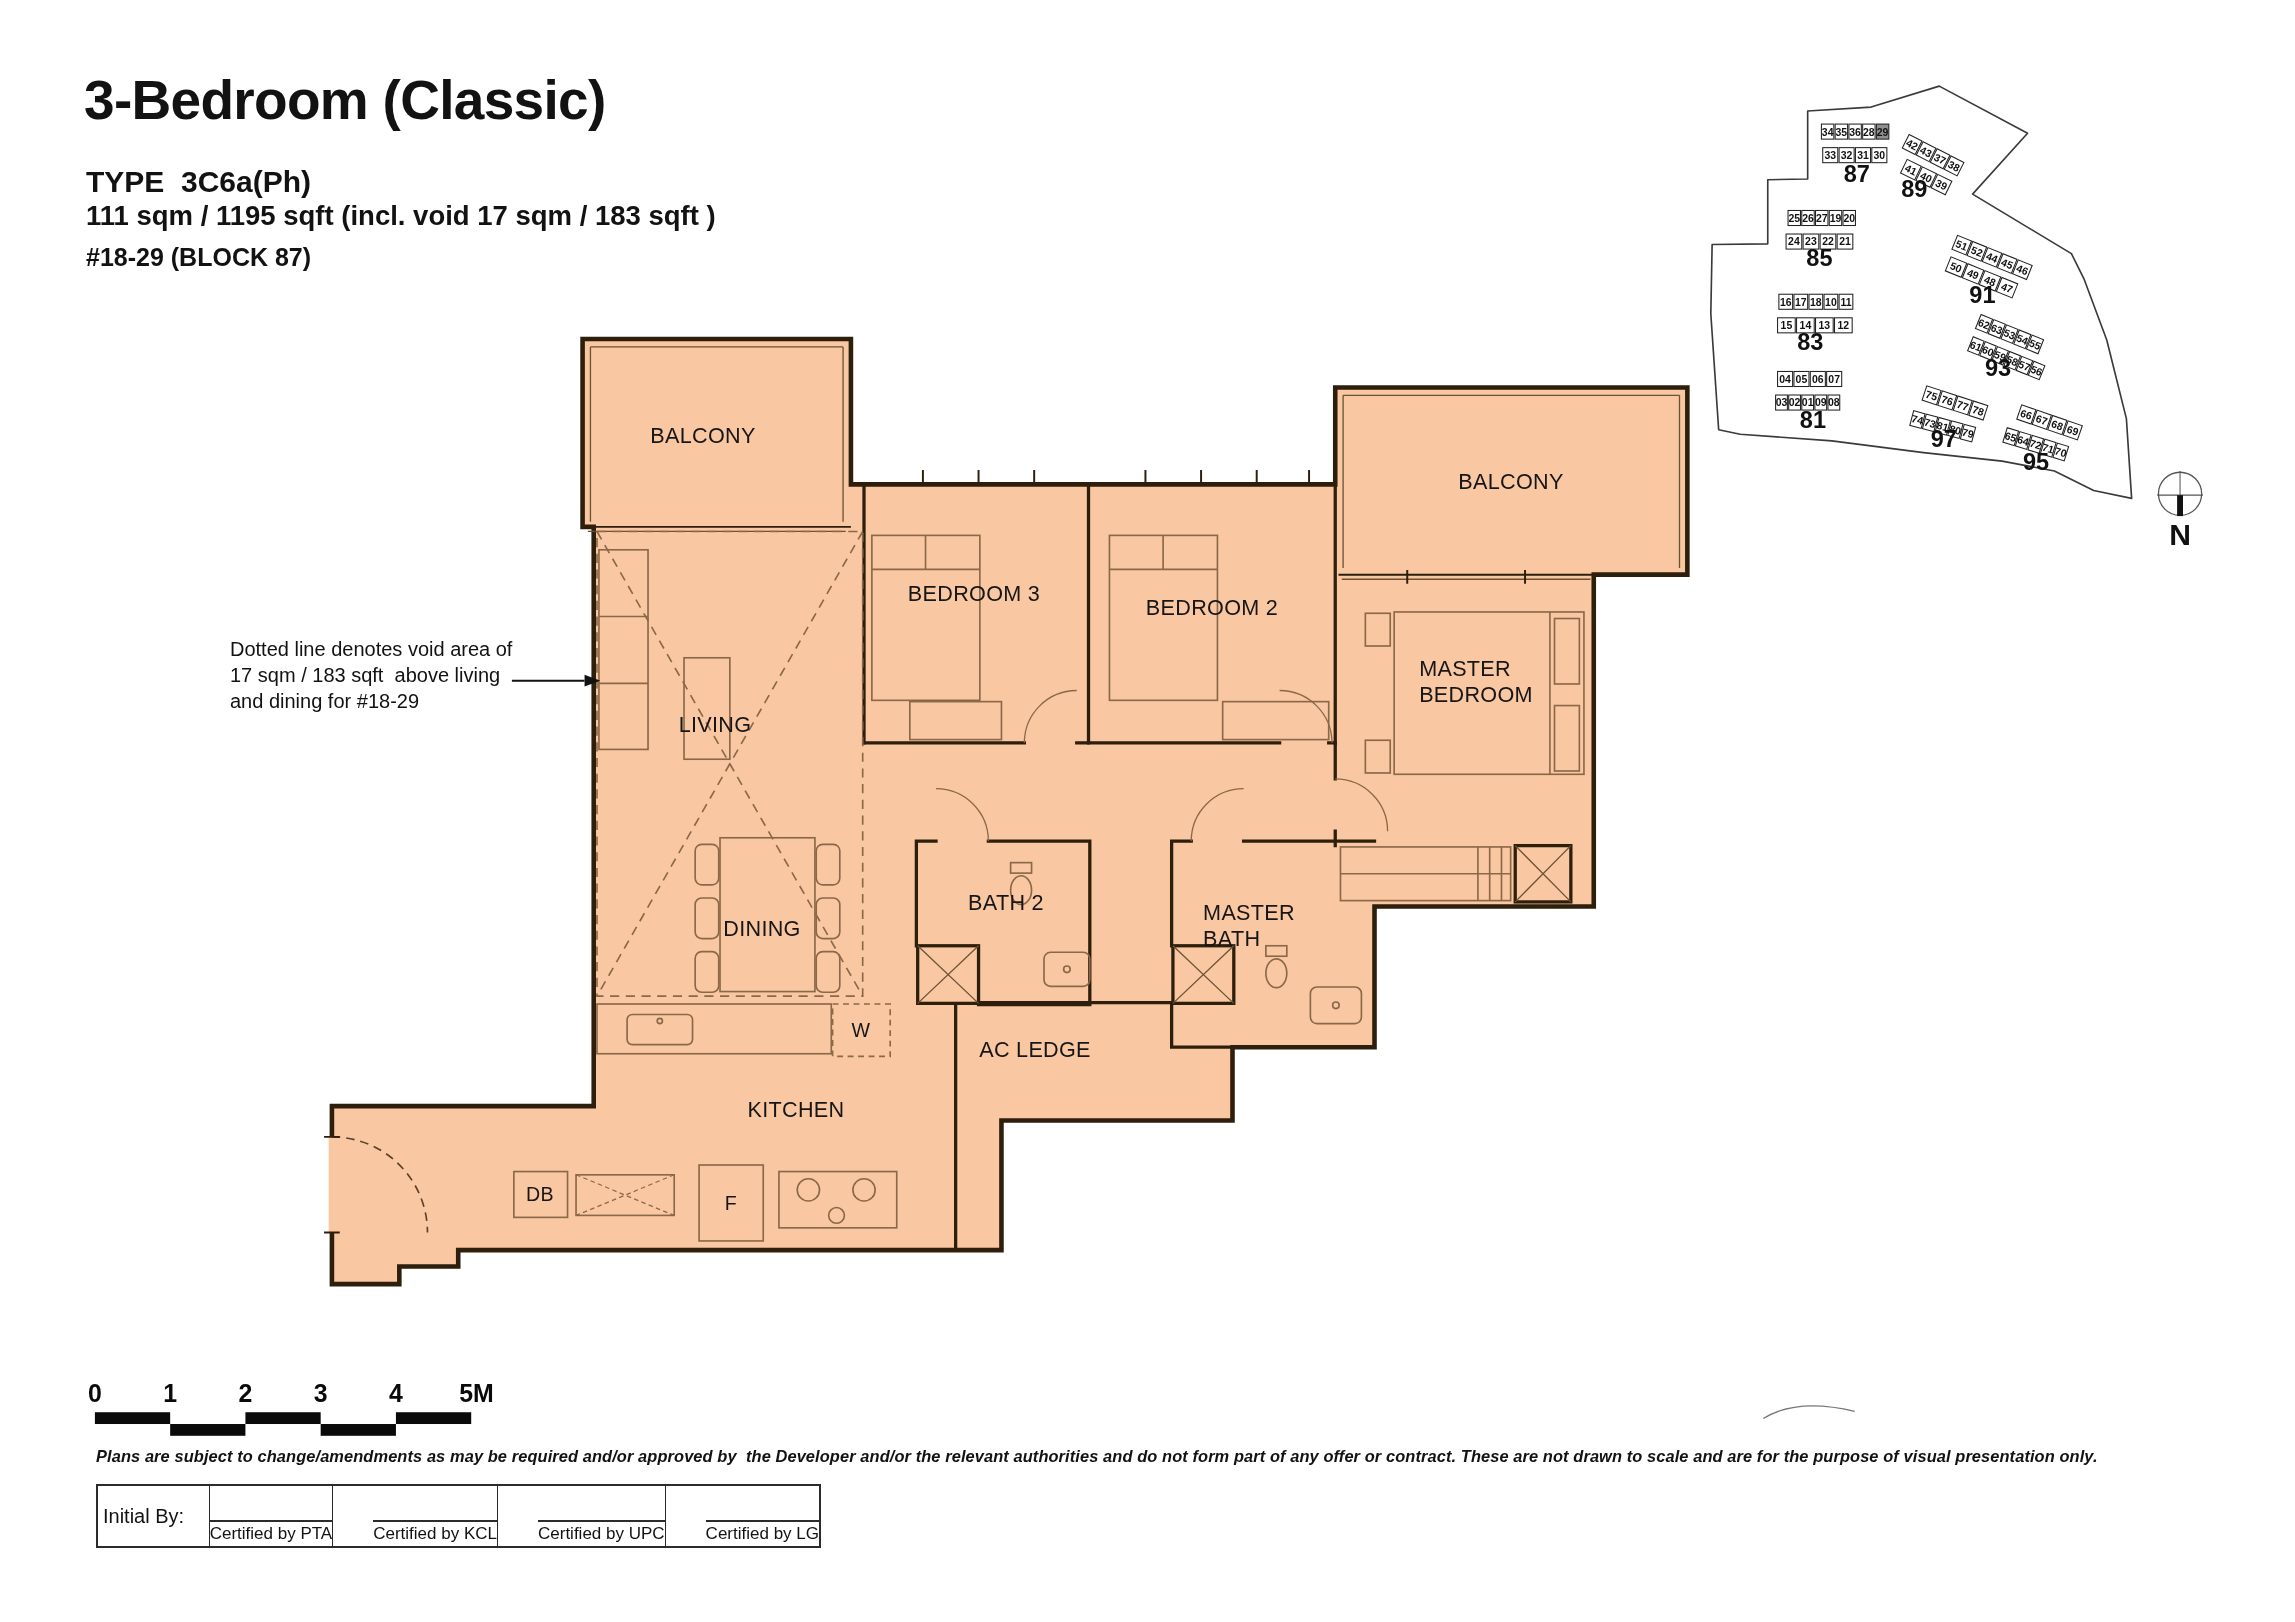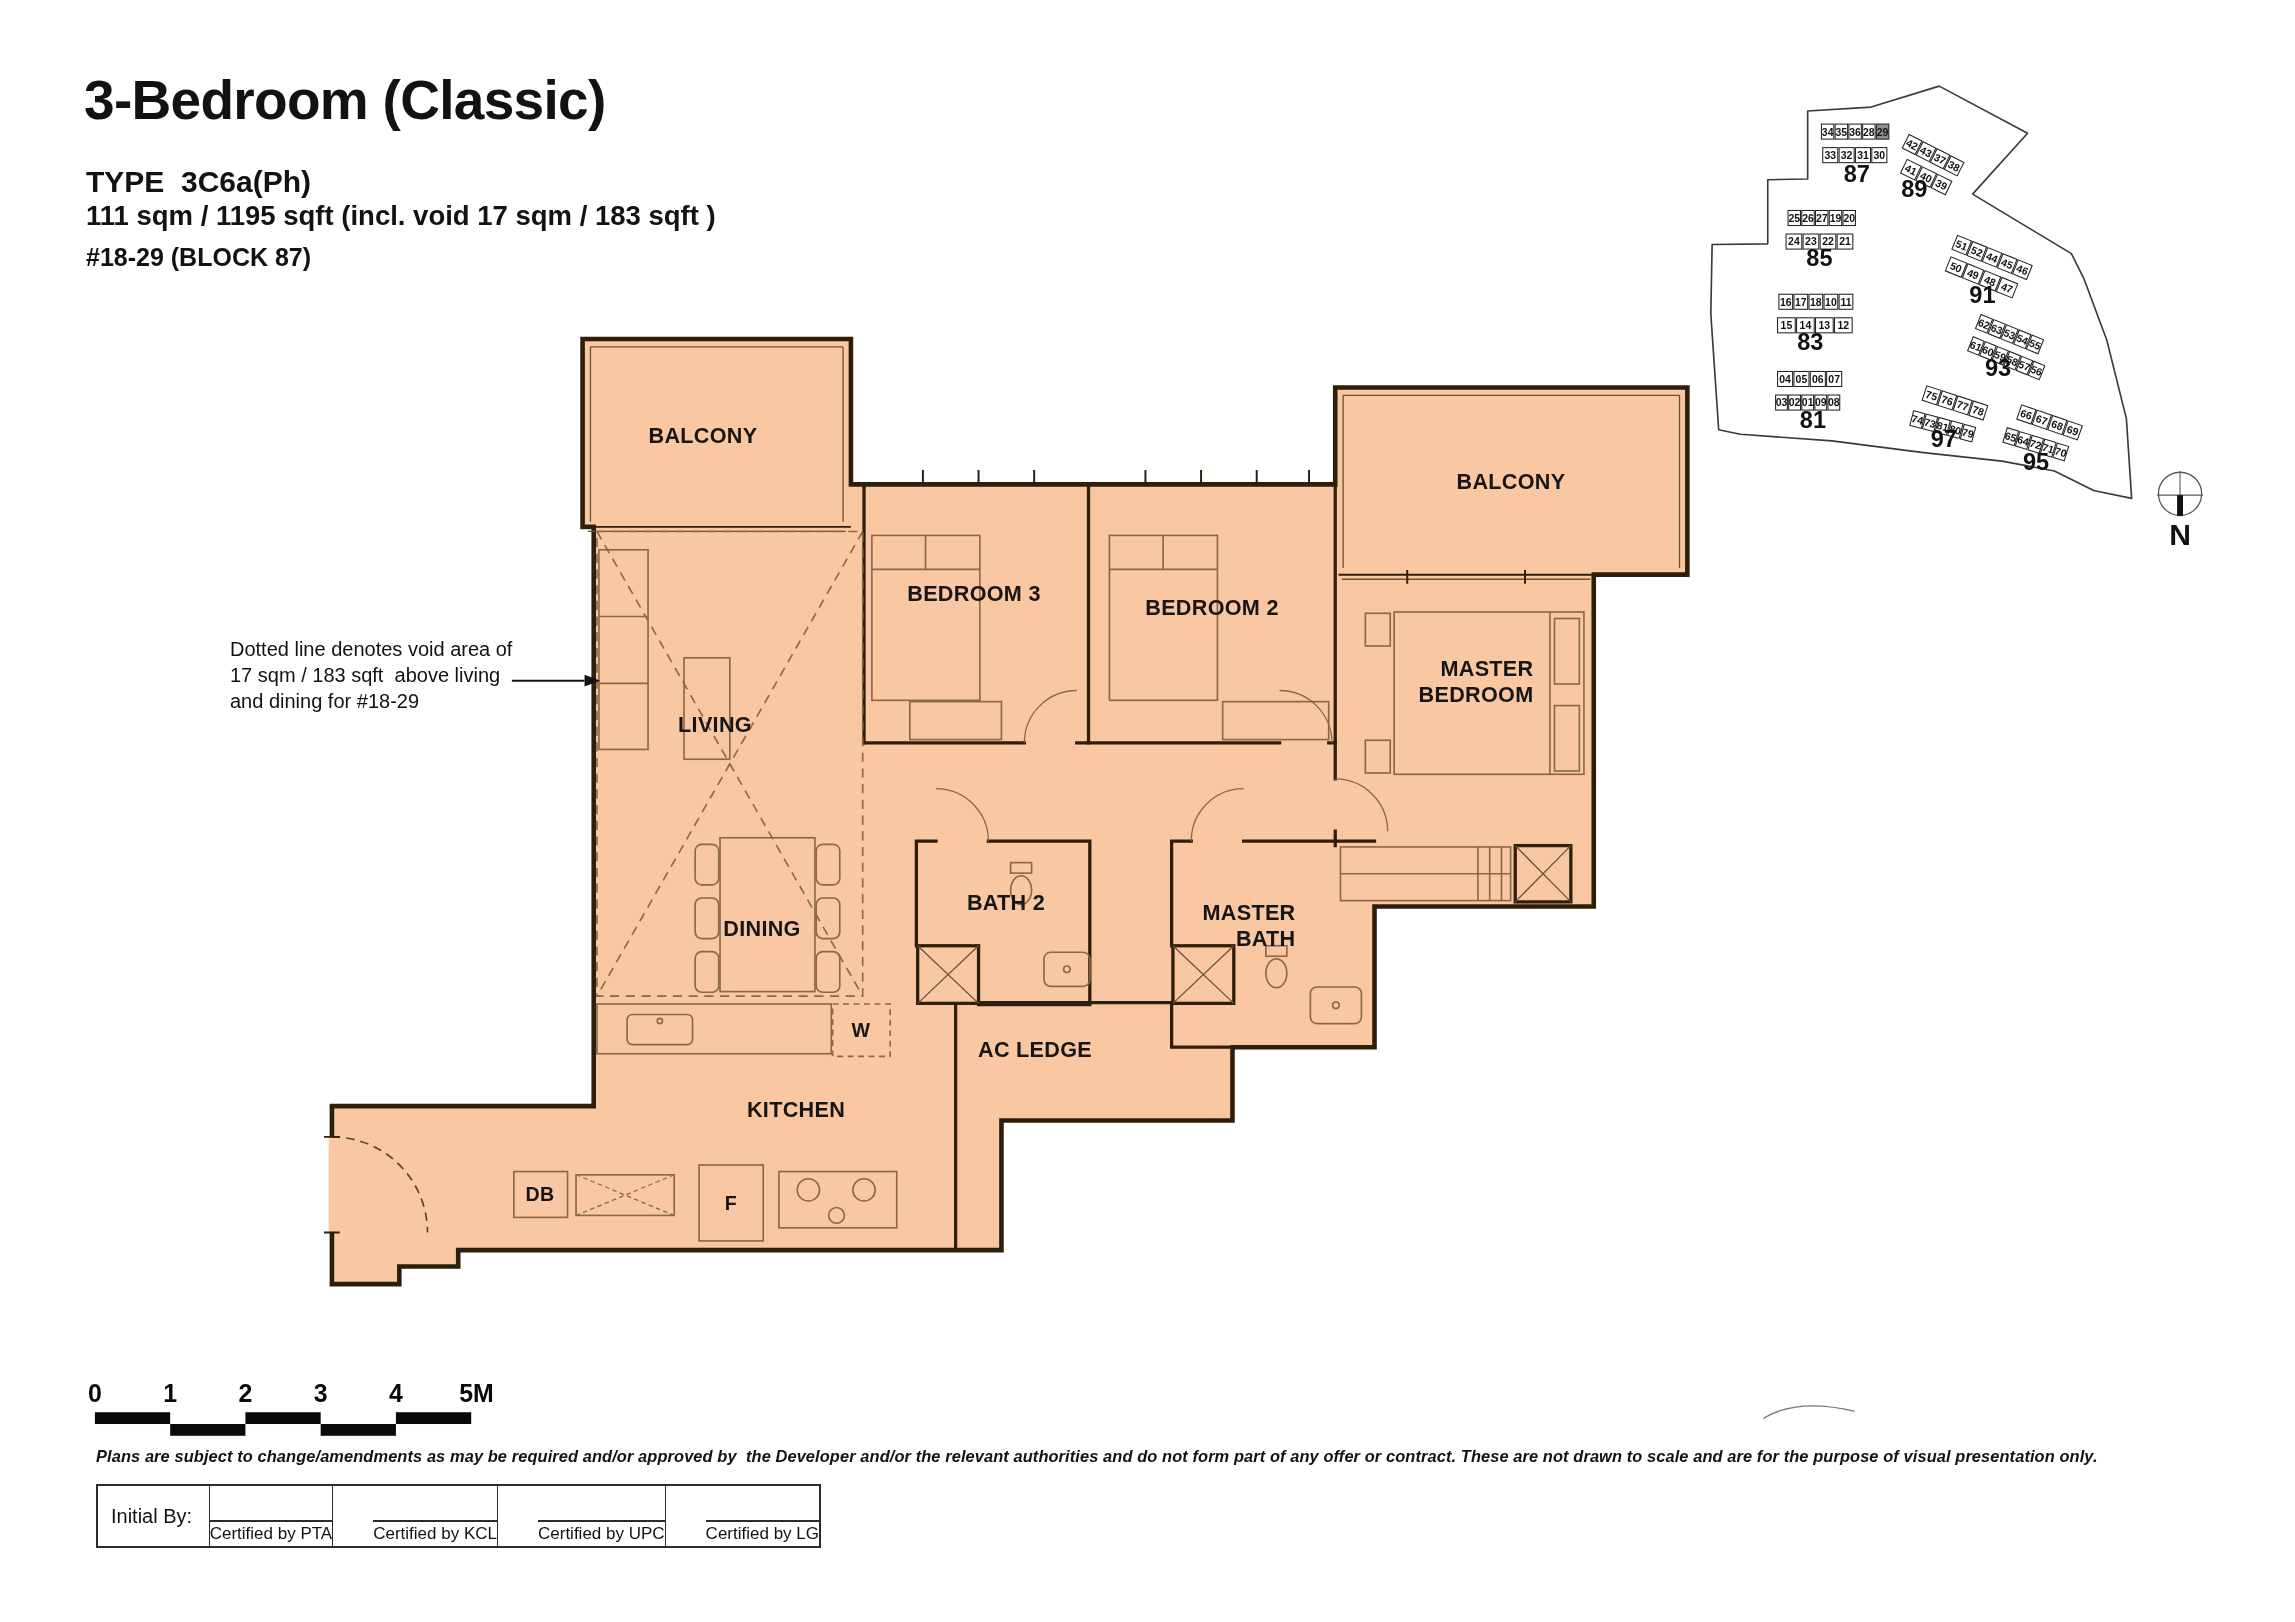--- a/index.html
+++ b/index.html
@@ -11,29 +11,29 @@
   
   #page-title{left:84px;top:68px;font-size:55px;font-weight:bold;letter-spacing:-0.7px;white-space:pre;}
   #type-label{left:86px;top:165px;font-size:30px;font-weight:bold;white-space:pre;}
   #area-label{left:86px;top:200px;font-size:27.5px;font-weight:bold;white-space:pre;}
   #unit-range{left:86px;top:243px;font-size:25px;font-weight:bold;white-space:pre;text-align:right;}
   
   .anno{left:230px;font-size:20px;white-space:pre;line-height:26px;}
   
   .room-label{
     position:absolute;transform:translate(-50%,-50%);
-    font-weight:bold;font-size:21.6px;letter-spacing:0.3px;color:#161616;
-    text-align:right;white-space:pre-line;line-height:26px;
+    font-weight:normal;font-size:21.6px;letter-spacing:0.3px;color:#161616;
+    text-align:left;white-space:pre-line;line-height:26px;
   }
   .room-label.small{font-size:19.6px;}
   
   #disclaimer{left:96px;top:1447px;font-size:16.4px;font-style:italic;font-weight:600;white-space:pre;letter-spacing:0.1px;}
   
   #cert-table{left:96px;top:1484px;width:721px;height:60px;border:2px solid #2b2b2b;display:flex;background:#fff;}
-  #initial-cell{width:119px;border-right:1.3px solid #2b2b2b;display:flex;align-items:center;padding-left:13px;font-size:20px;}
+  #initial-cell{width:119px;border-right:1.3px solid #2b2b2b;display:flex;align-items:center;padding-left:5px;font-size:20px;}
   .cert-col{flex:1;border-right:1.3px solid #2b2b2b;display:flex;flex-direction:column;}
   .cert-col:last-child{border-right:none;}
   .cert-top{flex:1;border-bottom:2px double #2b2b2b;}
   .cert-bottom{height:23.6px;display:flex;align-items:center;justify-content:center;font-size:17px;white-space:nowrap;}
   svg text{font-family:"Liberation Sans", sans-serif;}
 </style>
 </head>
 <body>
 
 <div class="abs" id="page-title">3-Bedroom (Classic)</div>

